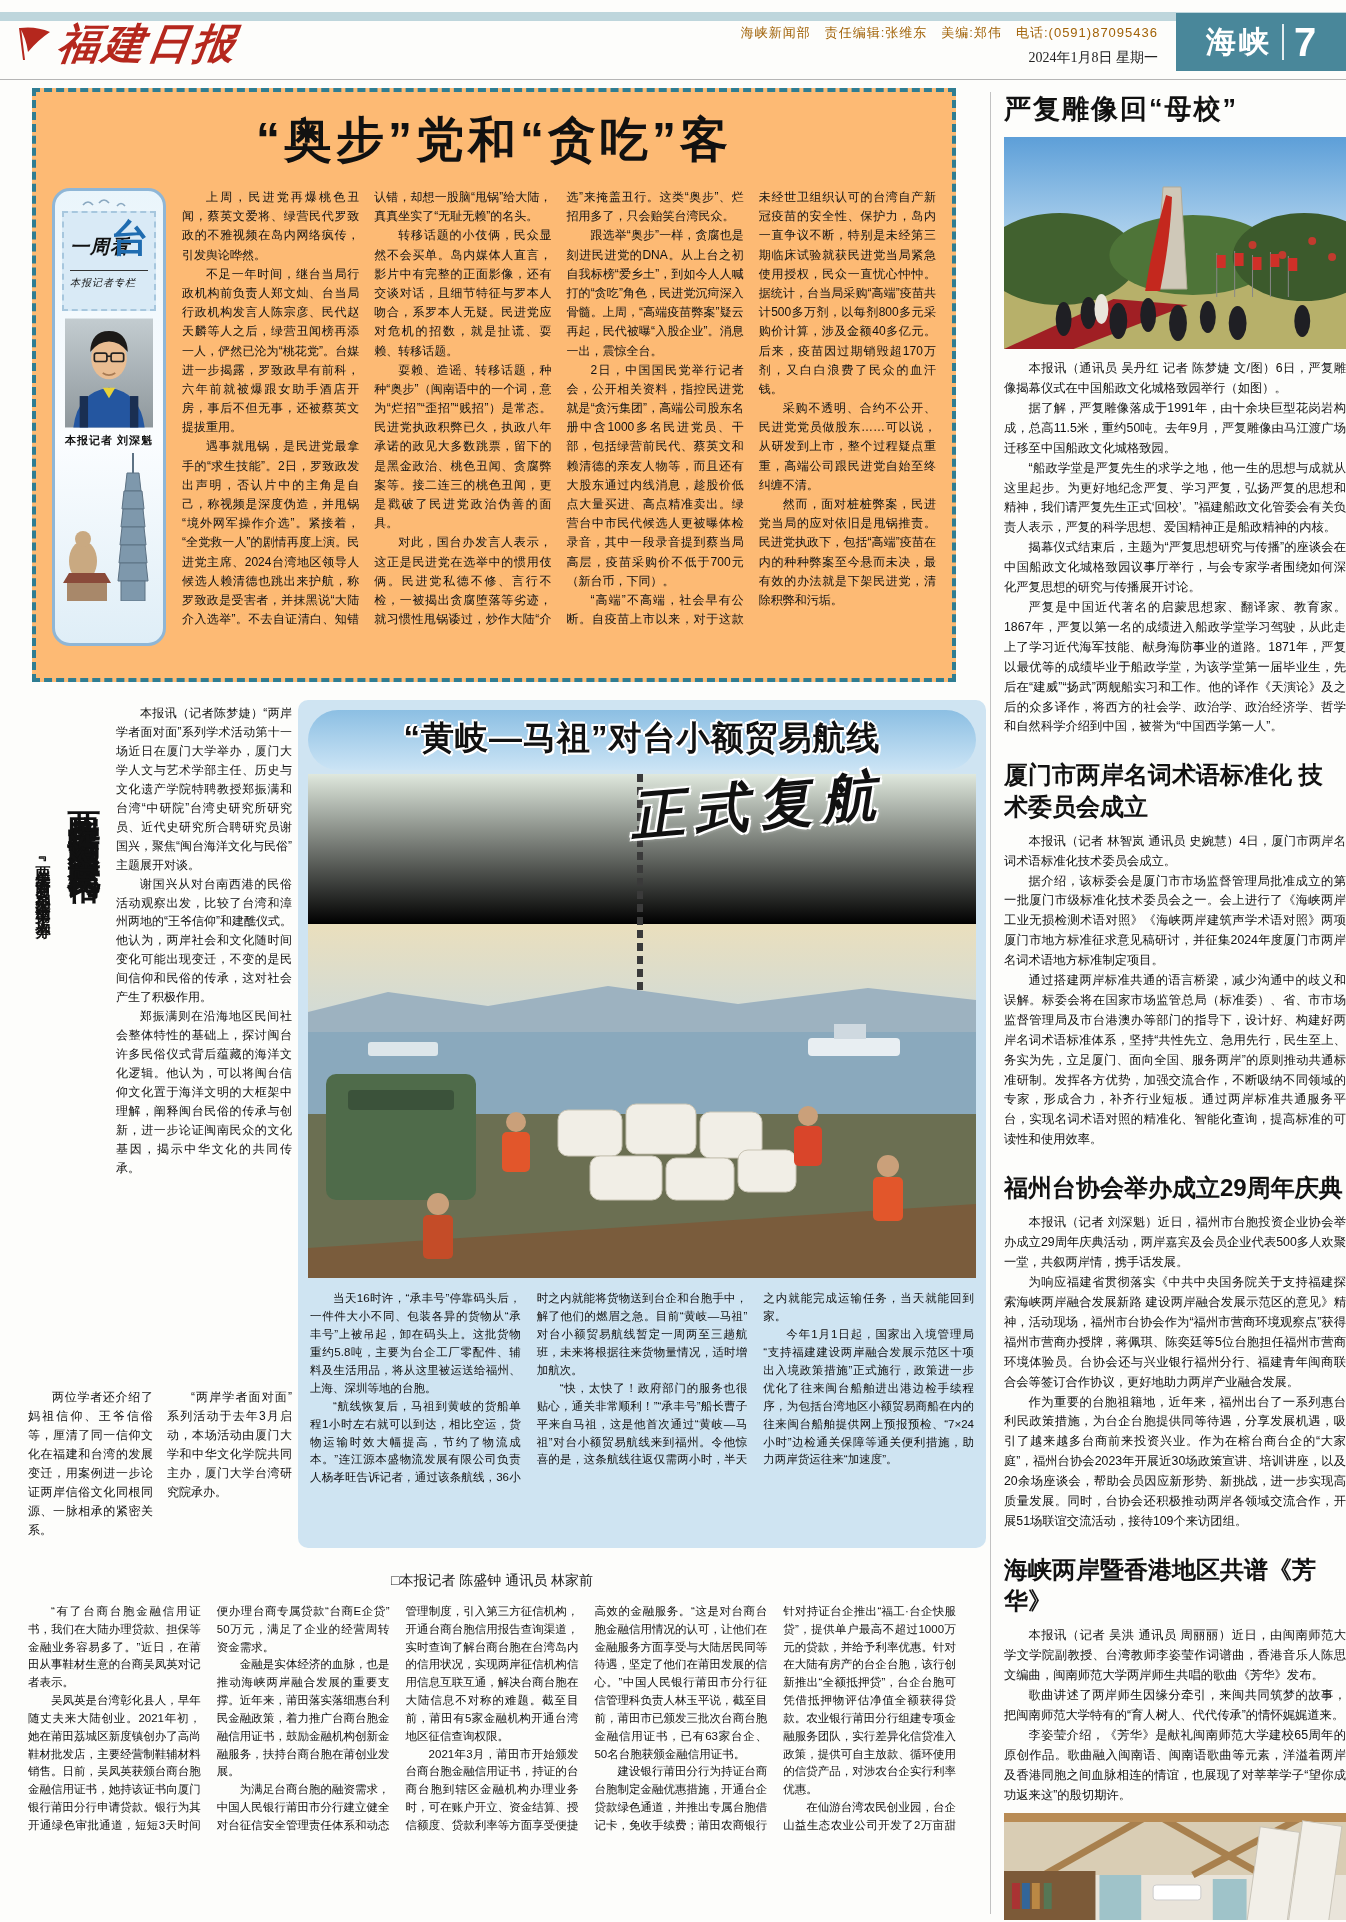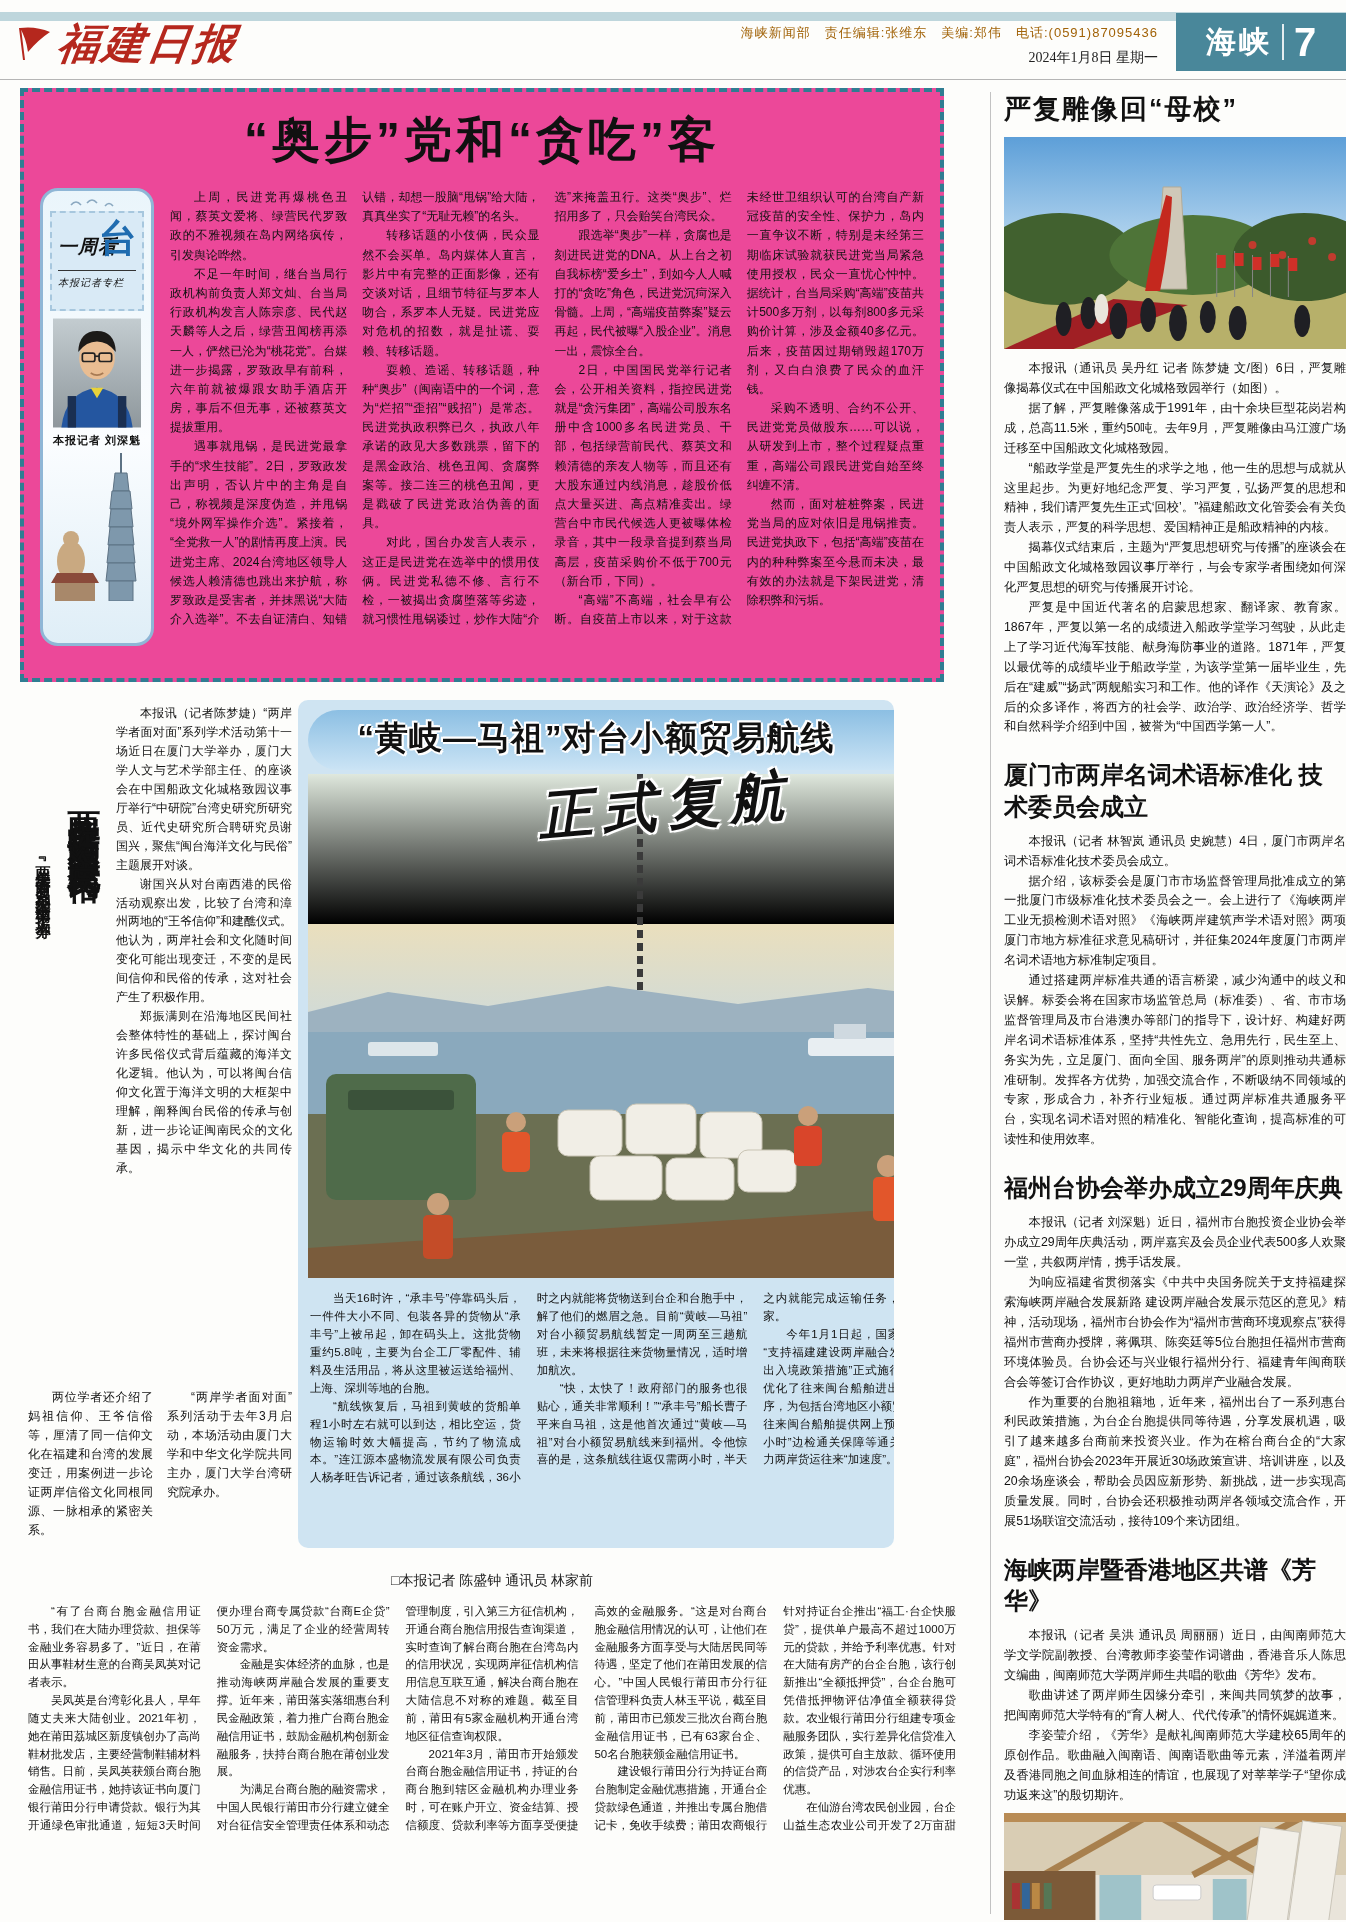--- a/index.html
+++ b/index.html
@@ -16,22 +16,22 @@
   .meta-line1{font-size:13px;letter-spacing:1px;color:#a16207;}
   .meta-line2{font-size:14px;margin-top:7px;color:#222;font-family:Liberation Serif, serif;}
   .pagebox{position:absolute;left:1176px;top:13px;width:170px;height:58px;background:#49879a;color:#fff;
            display:flex;align-items:center;justify-content:center;gap:10px;}
   .pb-sec{font-size:30px;font-weight:bold;letter-spacing:3px;}
   .pb-sep{width:2px;height:36px;background:#fff;opacity:.85;}
   .pb-num{font-size:40px;font-weight:bold;}
   .header-rule{position:absolute;left:0;top:79px;width:100%;height:1px;background:#b5b5b5;}
 
   
-  .main-box{position:absolute;left:20px;top:88px;width:924px;height:594px;border:4px dashed #2f7d92;
-            padding:4px 16px;box-sizing:border-box;background:#ec4899;}
+  .main-box{position:absolute;left:32px;top:88px;width:924px;height:594px;border:4px dashed #2f7d92;
+            padding:4px 16px;box-sizing:border-box;background:#fdba74;}
   .main-box h1{font-size:48px;text-align:center;margin:12px 0 16px;font-weight:900;letter-spacing:4px;}
   .main-row{display:flex;gap:16px;height:458px;}
   .weekly-card{width:114px;flex:none;border:3px solid #8fb6d6;border-radius:18px;
                background:linear-gradient(180deg,#eaf5fb,#fbfdff 55%,#dfeef7);
                display:flex;flex-direction:column;align-items:center;padding:5px 4px;box-sizing:border-box;overflow:hidden;}
   .birds{margin:1px 0 2px;}
   .stamp{border:2px dashed #a7c7de;background:#d9eaf6;width:94px;height:100px;position:relative;
          box-sizing:border-box;padding:5px 6px;}
   .stamp-line{margin-top:16px;}
   .wk-black{font-weight:900;font-style:italic;font-size:19px;letter-spacing:1px;}
@@ -49,21 +49,21 @@
   .sch-top{display:flex;height:682px;}
   .sch-kicker{writing-mode:vertical-rl;text-orientation:upright;font-size:15px;font-weight:bold;
               letter-spacing:3px;margin-top:150px;width:30px;line-height:30px;}
   .sch-head{writing-mode:vertical-rl;text-orientation:upright;font-size:33px;font-weight:900;
             margin:84px 8px 0 2px;width:48px;line-height:48px;letter-spacing:4px;}
   .sch-body{flex:1;font-size:12px;line-height:1.58;text-align:justify;overflow:hidden;padding-top:2px;}
   .sch-bottom{columns:2;column-gap:14px;font-size:12px;line-height:1.58;text-align:justify;
               height:174px;overflow:hidden;margin-top:4px;}
 
   
-  .photo-article{position:absolute;left:298px;top:700px;width:596px;height:848px;background:#cfe4f2;
+  .photo-article{position:absolute;left:298px;top:700px;width:688px;height:848px;background:#cfe4f2;
                  border-radius:10px;overflow:hidden;}
   .pa-band{position:absolute;left:10px;top:10px;width:668px;height:60px;border-radius:30px;
            background:linear-gradient(180deg,#8cbfe3,#cbe4f5);}
   .pa-head{position:relative;margin:16px 0 0;text-align:center;font-size:33px;font-weight:900;letter-spacing:1px;
            text-shadow:2px 0 0 #fff,-2px 0 0 #fff,0 2px 0 #fff,0 -2px 0 #fff,2px 2px 0 #fff,-2px -2px 0 #fff;z-index:2;}
   .pa-callig{position:absolute;top:70px;right:100px;font-family:"Liberation Serif","DejaVu Serif",serif;
              font-size:54px;font-weight:bold;font-style:italic;transform:rotate(-5deg);letter-spacing:10px;
              text-shadow:0 0 5px #fff,2px 2px 0 #fff,-2px -2px 0 #fff,2px -2px 0 #fff,-2px 2px 0 #fff;z-index:3;}
   .pa-photo{position:absolute;left:10px;top:74px;width:668px;height:504px;}
   .pa-caption{position:absolute;left:12px;top:590px;width:664px;height:250px;columns:3;column-gap:16px;
@@ -177,21 +177,21 @@
         <p>然而，面对桩桩弊案，民进党当局的应对依旧是甩锅推责。民进党执政下，包括“高端”疫苗在内的种种弊案至今悬而未决，最有效的办法就是下架民进党，清除积弊和污垢。</p>
       </div>
     </div>
   </section>
 
   <section class="scholars art">
     <div class="sch-top">
       <div class="sch-kicker">『两岸学者面对面』系列学术活动第十一场举办</div>
       <h2 class="sch-head">两岸学者畅谈『闽台海洋文化与民俗』</h2>
       <div class="sch-body">
-        <p>本报讯（记者陈梦婕）“两岸学者面对面”系列学术活动第十一场近日在厦门大学举办，厦门大学人文与艺术学部主任、的座谈会在中国船政文化城格致园议事厅举行“中研院”台湾史研究所研究员、近代史研究所合聘研究员谢国兴，聚焦“闽台海洋文化与民俗”主题展开对谈。</p>
+        <p>本报讯（记者陈梦婕）“两岸学者面对面”系列学术活动第十一场近日在厦门大学举办，厦门大学人文与艺术学部主任、历史与文化遗产学院特聘教授郑振满和台湾“中研院”台湾史研究所研究员、近代史研究所合聘研究员谢国兴，聚焦“闽台海洋文化与民俗”主题展开对谈。</p>
         <p>谢国兴从对台南西港的民俗活动观察出发，比较了台湾和漳州两地的“王爷信仰”和建醮仪式。他认为，两岸社会和文化随时间变化可能出现变迁，不变的是民间信仰和民俗的传承，这对社会产生了积极作用。</p>
         <p>郑振满则在沿海地区民间社会整体特性的基础上，探讨闽台许多民俗仪式背后蕴藏的海洋文化逻辑。他认为，可以将闽台信仰文化置于海洋文明的大框架中理解，阐释闽台民俗的传承与创新，进一步论证闽南民众的文化基因，揭示中华文化的共同传承。</p>
       </div>
     </div>
     <div class="sch-bottom">
       <p>两位学者还介绍了妈祖信仰、王爷信俗等，厘清了同一信仰文化在福建和台湾的发展变迁，用案例进一步论证两岸信俗文化同根同源、一脉相承的紧密关系。</p>
       <p>“两岸学者面对面”系列活动于去年3月启动，本场活动由厦门大学和中华文化学院共同主办，厦门大学台湾研究院承办。</p>
     </div>
   </section>
 

